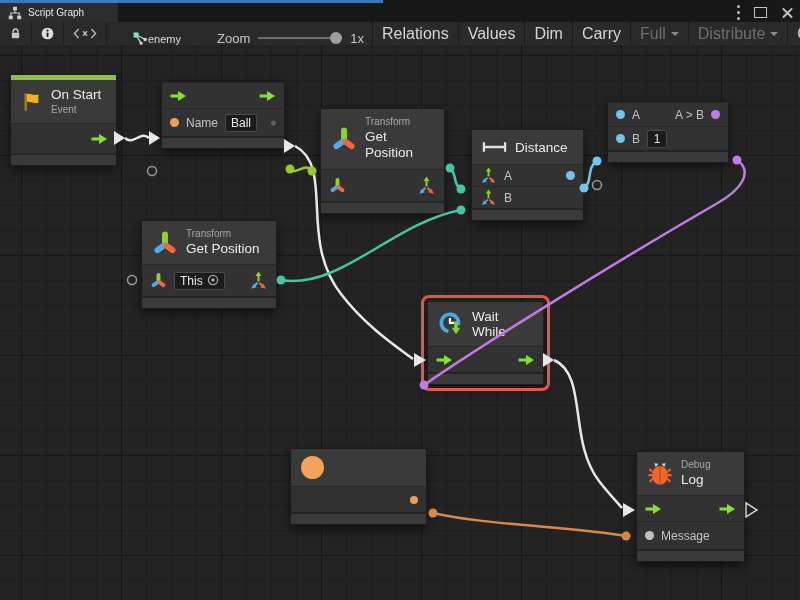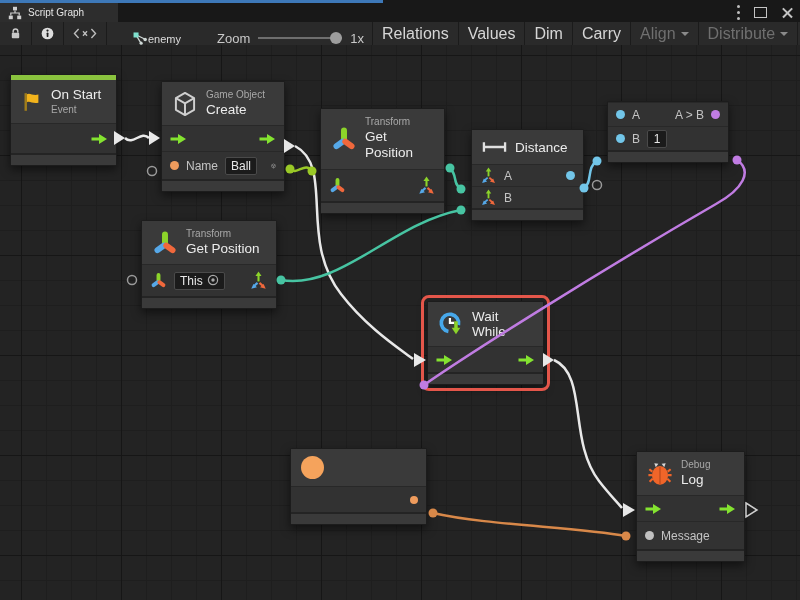--- a/index.html
+++ b/index.html
@@ -199,21 +199,21 @@
       <div class="tbtn">
           <span>Values</span>
         </div>
       <div class="tbtn">
           <span>Dim</span>
         </div>
       <div class="tbtn">
           <span>Carry</span>
         </div>
       <div class="tbtn disabled">
-          <span>Align</span>
+          <span>Full</span>
           <span class="caret"></span>
         </div>
       <div class="tbtn disabled">
           <span>Distribute</span>
           <span class="caret"></span>
         </div>
       <div class="tbtn">
           <span>Overview</span>
         </div>
       <div class="tbtn" style="border-right:none">
@@ -237,29 +237,20 @@
       </div>
       <div class="prow" style="height:30px;justify-content:flex-end">
         <svg class="flowicon">
             <use href="#i-flow"></use>
           </svg>
       </div>
       <div class="nfoot"></div>
     </div>
 
     <div class="node" style="left:161px;top:36px;width:122px">
-      <div class="nhead">
-        <svg class="nicon">
-            <use href="#i-cube"></use>
-          </svg>
-        <div class="ntitles">
-          <span class="ncat">Game Object</span>
-          <span class="ntitle">Create</span>
-        </div>
-      </div>
       <div class="prow" style="height:26px">
         <svg class="flowicon">
             <use href="#i-flow"></use>
           </svg>
         <span class="spring"></span>
         <svg class="flowicon">
             <use href="#i-flow"></use>
           </svg>
       </div>
       <div class="prow" style="height:28px">

